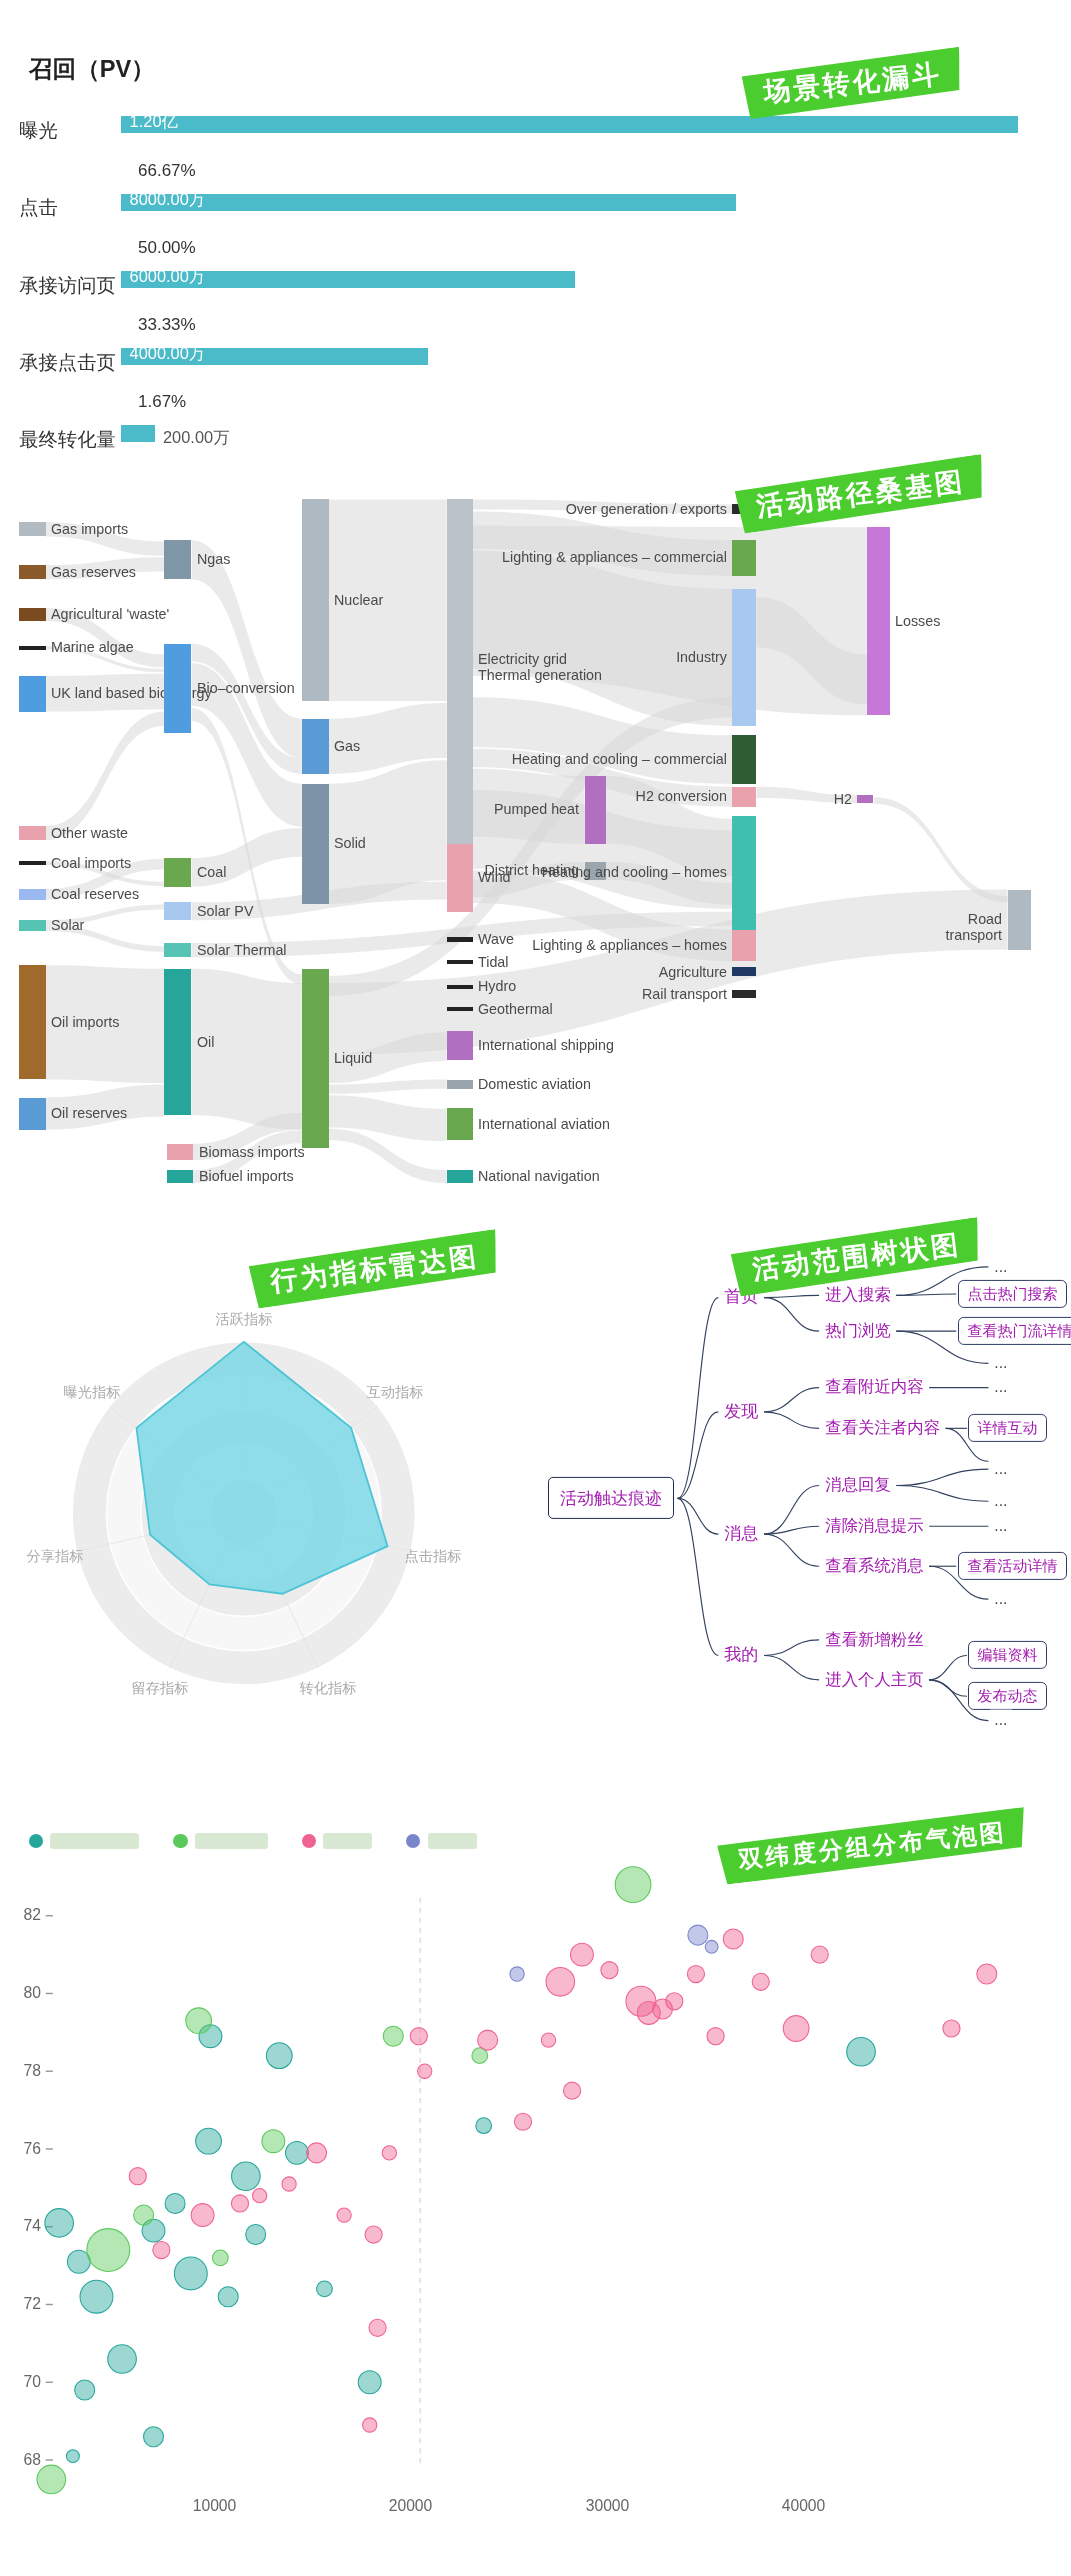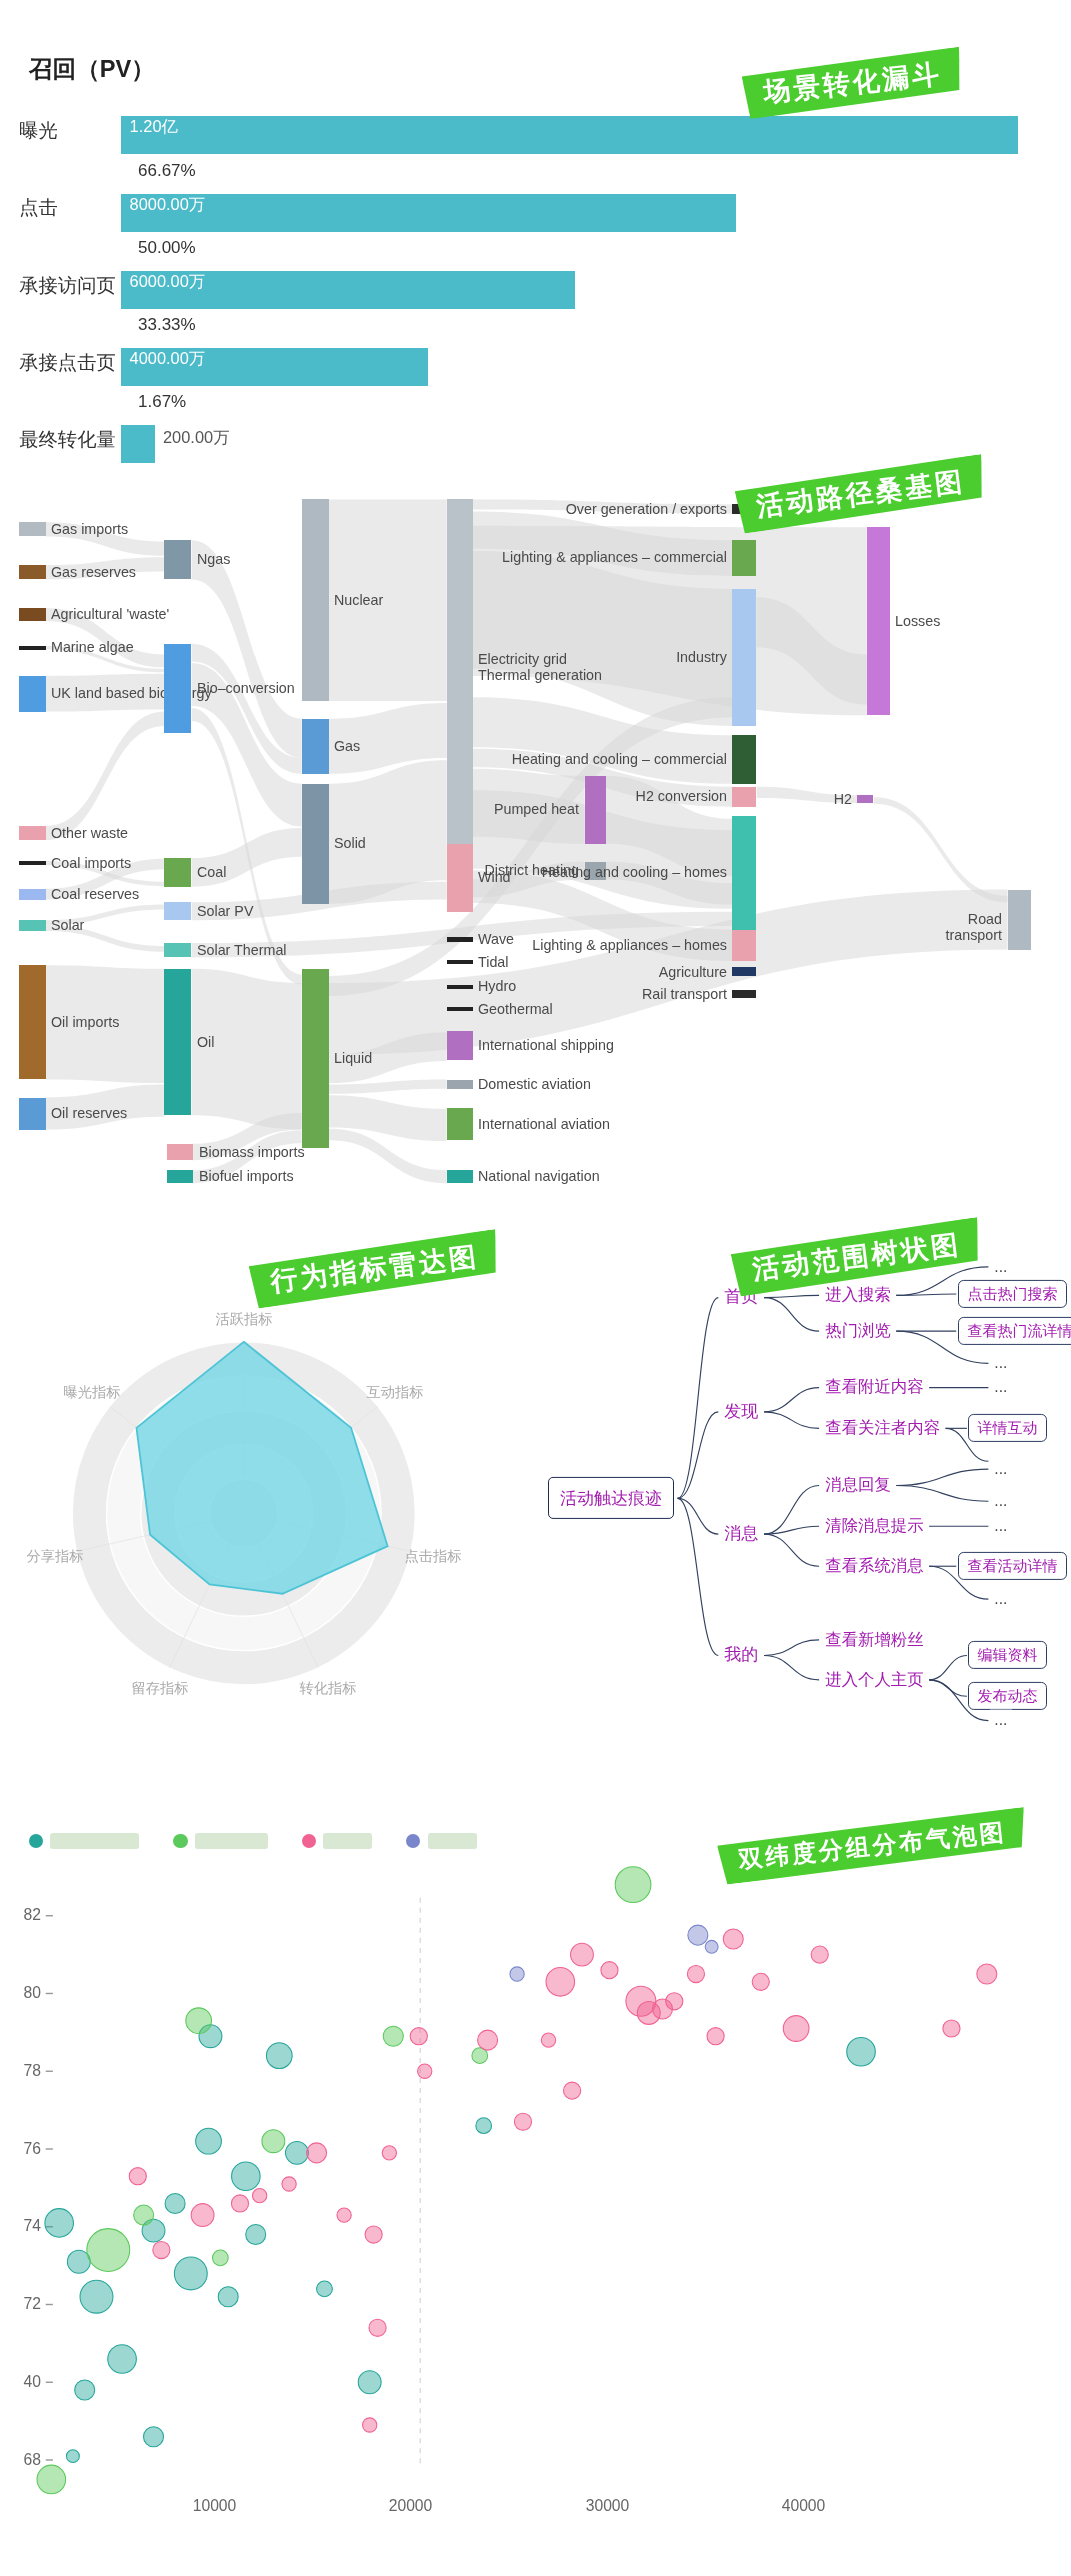--- a/index.html
+++ b/index.html
@@ -4,21 +4,21 @@
 <style>
   html,body{margin:0;padding:0;background:#fff;font-family:"Liberation Sans",sans-serif;}
   #page{position:relative;width:1072px;height:2576px;background:#fff;overflow:hidden;margin-top:40px;}
   .sec{position:absolute;}
   h1#page-title{position:absolute;left:29px;top:13px;font-size:23.6px;font-weight:600;color:#222;margin:0;}
   .ribbon{position:absolute;z-index:20;background:#4ccd2f;color:#fff;font-weight:bold;font-size:27px;
           letter-spacing:2.9px;padding:7.1px 20px;white-space:nowrap;
           clip-path:polygon(0 14%,100% 0,98% 86%,2% 100%);}
   
   .f-label{position:absolute;left:19.3px;font-size:19.3px;color:#333;white-space:nowrap;}
-  .f-bar{position:absolute;left:121px;height:38px;display:flex;align-items:flex-start;}
+  .f-bar{position:absolute;left:121px;height:17px;display:flex;align-items:flex-end;}
   .f-val{color:#fff;font-size:16.4px;padding-left:8.6px;white-space:nowrap;}
   .f-val-out{position:absolute;font-size:16.4px;color:#555;white-space:nowrap;}
   .f-pct{position:absolute;left:138px;font-size:17px;color:#333;}
   
   #sankey-flows,#sankey-nodes{position:absolute;left:0;top:0;}
   .sk-node{position:absolute;}
   .sk-label{position:absolute;font-size:14.3px;line-height:16.4px;color:#4a4a4a;white-space:pre-line;}
   .sk-left{transform:translateX(-100%);text-align:right;}
   
   .radar-axis-label{position:absolute;transform:translate(-50%,-50%);font-size:14.3px;color:#a9a9a9;white-space:nowrap;}
@@ -415,21 +415,21 @@
         <circle cx="800.5" cy="389.8" r="12" fill="#f06292" fill-opacity="0.45" stroke="#f06292" stroke-width="1.5"></circle>
         <circle cx="1380.8" cy="226.6" r="14" fill="#f06292" fill-opacity="0.45" stroke="#f06292" stroke-width="1.5"></circle>
         <circle cx="1331.3" cy="302.8" r="12" fill="#f06292" fill-opacity="0.45" stroke="#f06292" stroke-width="1.5"></circle>
         <circle cx="767.5" cy="319.1" r="10" fill="#f06292" fill-opacity="0.45" stroke="#f06292" stroke-width="1.5"></circle>
         <circle cx="976.5" cy="172.2" r="14" fill="#7986cb" fill-opacity="0.45" stroke="#7986cb" stroke-width="1.5"></circle>
         <circle cx="723.5" cy="226.6" r="10" fill="#7986cb" fill-opacity="0.45" stroke="#7986cb" stroke-width="1.5"></circle>
         <circle cx="995.8" cy="188.5" r="9" fill="#7986cb" fill-opacity="0.45" stroke="#7986cb" stroke-width="1.5"></circle>
       </svg>
     <div id="bubble-axes">
         <div class="y-tick" style="top:639px">68</div>
-        <div class="y-tick" style="top:561px">40</div>
+        <div class="y-tick" style="top:561px">70</div>
         <div class="y-tick" style="top:483px">72</div>
         <div class="y-tick" style="top:405px">74</div>
         <div class="y-tick" style="top:328px">76</div>
         <div class="y-tick" style="top:250px">78</div>
         <div class="y-tick" style="top:172px">80</div>
         <div class="y-tick" style="top:94px">82</div>
         <div class="x-tick" style="left:179px">10000</div>
         <div class="x-tick" style="left:375px">20000</div>
         <div class="x-tick" style="left:572px">30000</div>
         <div class="x-tick" style="left:768px">40000</div>

